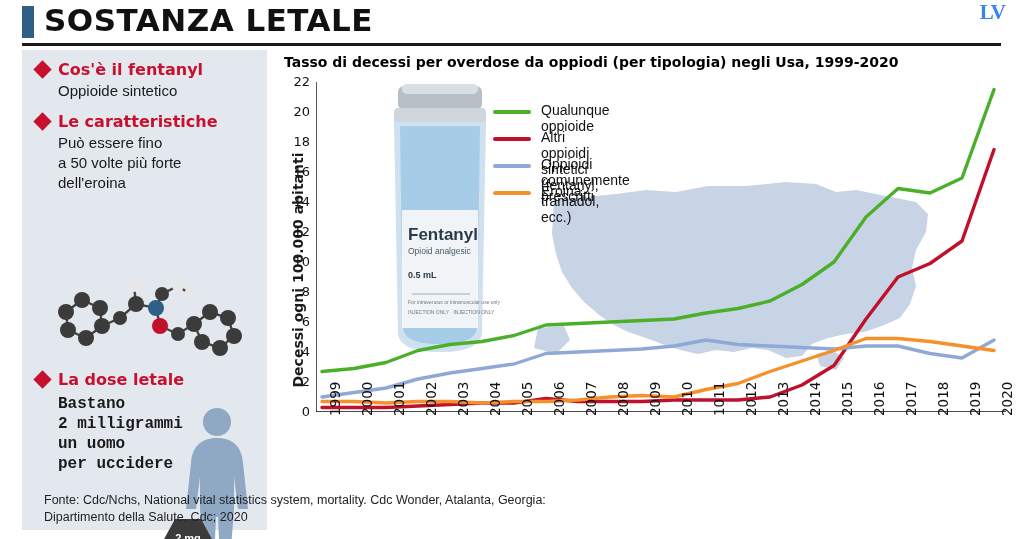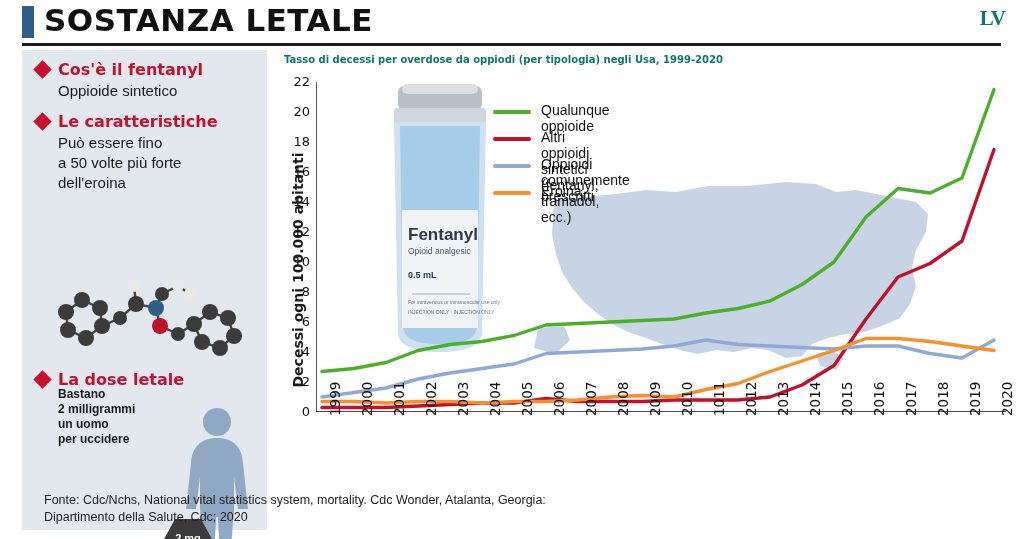--- a/index.html
+++ b/index.html
@@ -20,23 +20,23 @@
     position: absolute; left: 22px; top: 6px; width: 12px; height: 32px;
     background: #2f5f86;
   }
   #title {
     position: absolute; left: 44px; top: 2px;
     font-size: 31px; font-weight: bold; letter-spacing: 0.5px;
     font-family: "DejaVu Sans", sans-serif;
     color: #111;
   }
   #logo {
-    position: absolute; right: 18px; top: 6px;
+    position: absolute; right: 18px; top: 0;
     font-family: "Liberation Serif", serif;
-    font-size: 21px; font-weight: bold; color: #0f766e;
+    font-size: 21px; font-weight: bold; color: #3b82f6;
     letter-spacing: -1px;
   }
   #header-rule {
     position: absolute; left: 22px; top: 43px; width: 979px; height: 3px;
     background: #1a1a1a;
   }
 
   
   #left-panel {
     position: absolute; left: 22px; top: 50px; width: 245px; height: 480px;
@@ -56,42 +56,42 @@
     position: absolute; left: 22px;
     font-size: 15px; color: #1a1a1a; line-height: 1.32;
   }
 
   #blk1 { left: 14px; top: 10px; width: 225px; }
   #blk1 .bullet-body { top: 21px; }
   #blk2 { left: 14px; top: 62px; width: 225px; }
   #blk2 .bullet-body { top: 21px; }
   #blk3 { left: 14px; top: 320px; width: 225px; }
   #blk3 .bullet-body {
-    top: 17px; font-size: 12px; font-weight: bold; line-height: 1.25;
-    font-family: Liberation Sans, sans-serif;
+    top: 24px; font-size: 16px; font-weight: bold; line-height: 1.25;
+    font-family: Liberation Mono, monospace;
   }
 
   
   #molecule { position: absolute; left: 16px; top: 210px; width: 220px; height: 105px; }
 
   
   #silhouette { position: absolute; left: 150px; top: 355px; width: 90px; height: 160px; }
   #dose-hex {
     position: absolute; left: 140px; top: 468px; width: 52px; height: 46px;
   }
   #dose-hex-label {
     position: absolute; left: 140px; top: 482px; width: 52px;
     text-align: center; font-size: 11px; color: #ffffff; font-weight: bold;
   }
 
   
   #chart-panel { position: absolute; left: 278px; top: 52px; width: 728px; height: 470px; }
   #chart-title {
     position: absolute; left: 6px; top: 2px;
-    font-size: 10px; font-weight: bold; color: #0f766e;
+    font-size: 14px; font-weight: bold; color: #000000;
     font-family: "DejaVu Sans", sans-serif;
   }
   #ylabel {
     position: absolute; left: -180px; top: 210px; width: 400px;
     transform: rotate(-90deg);
     text-align: center;
     font-size: 14px; font-weight: bold;
     font-family: "DejaVu Sans", sans-serif;
   }
   #plot {

